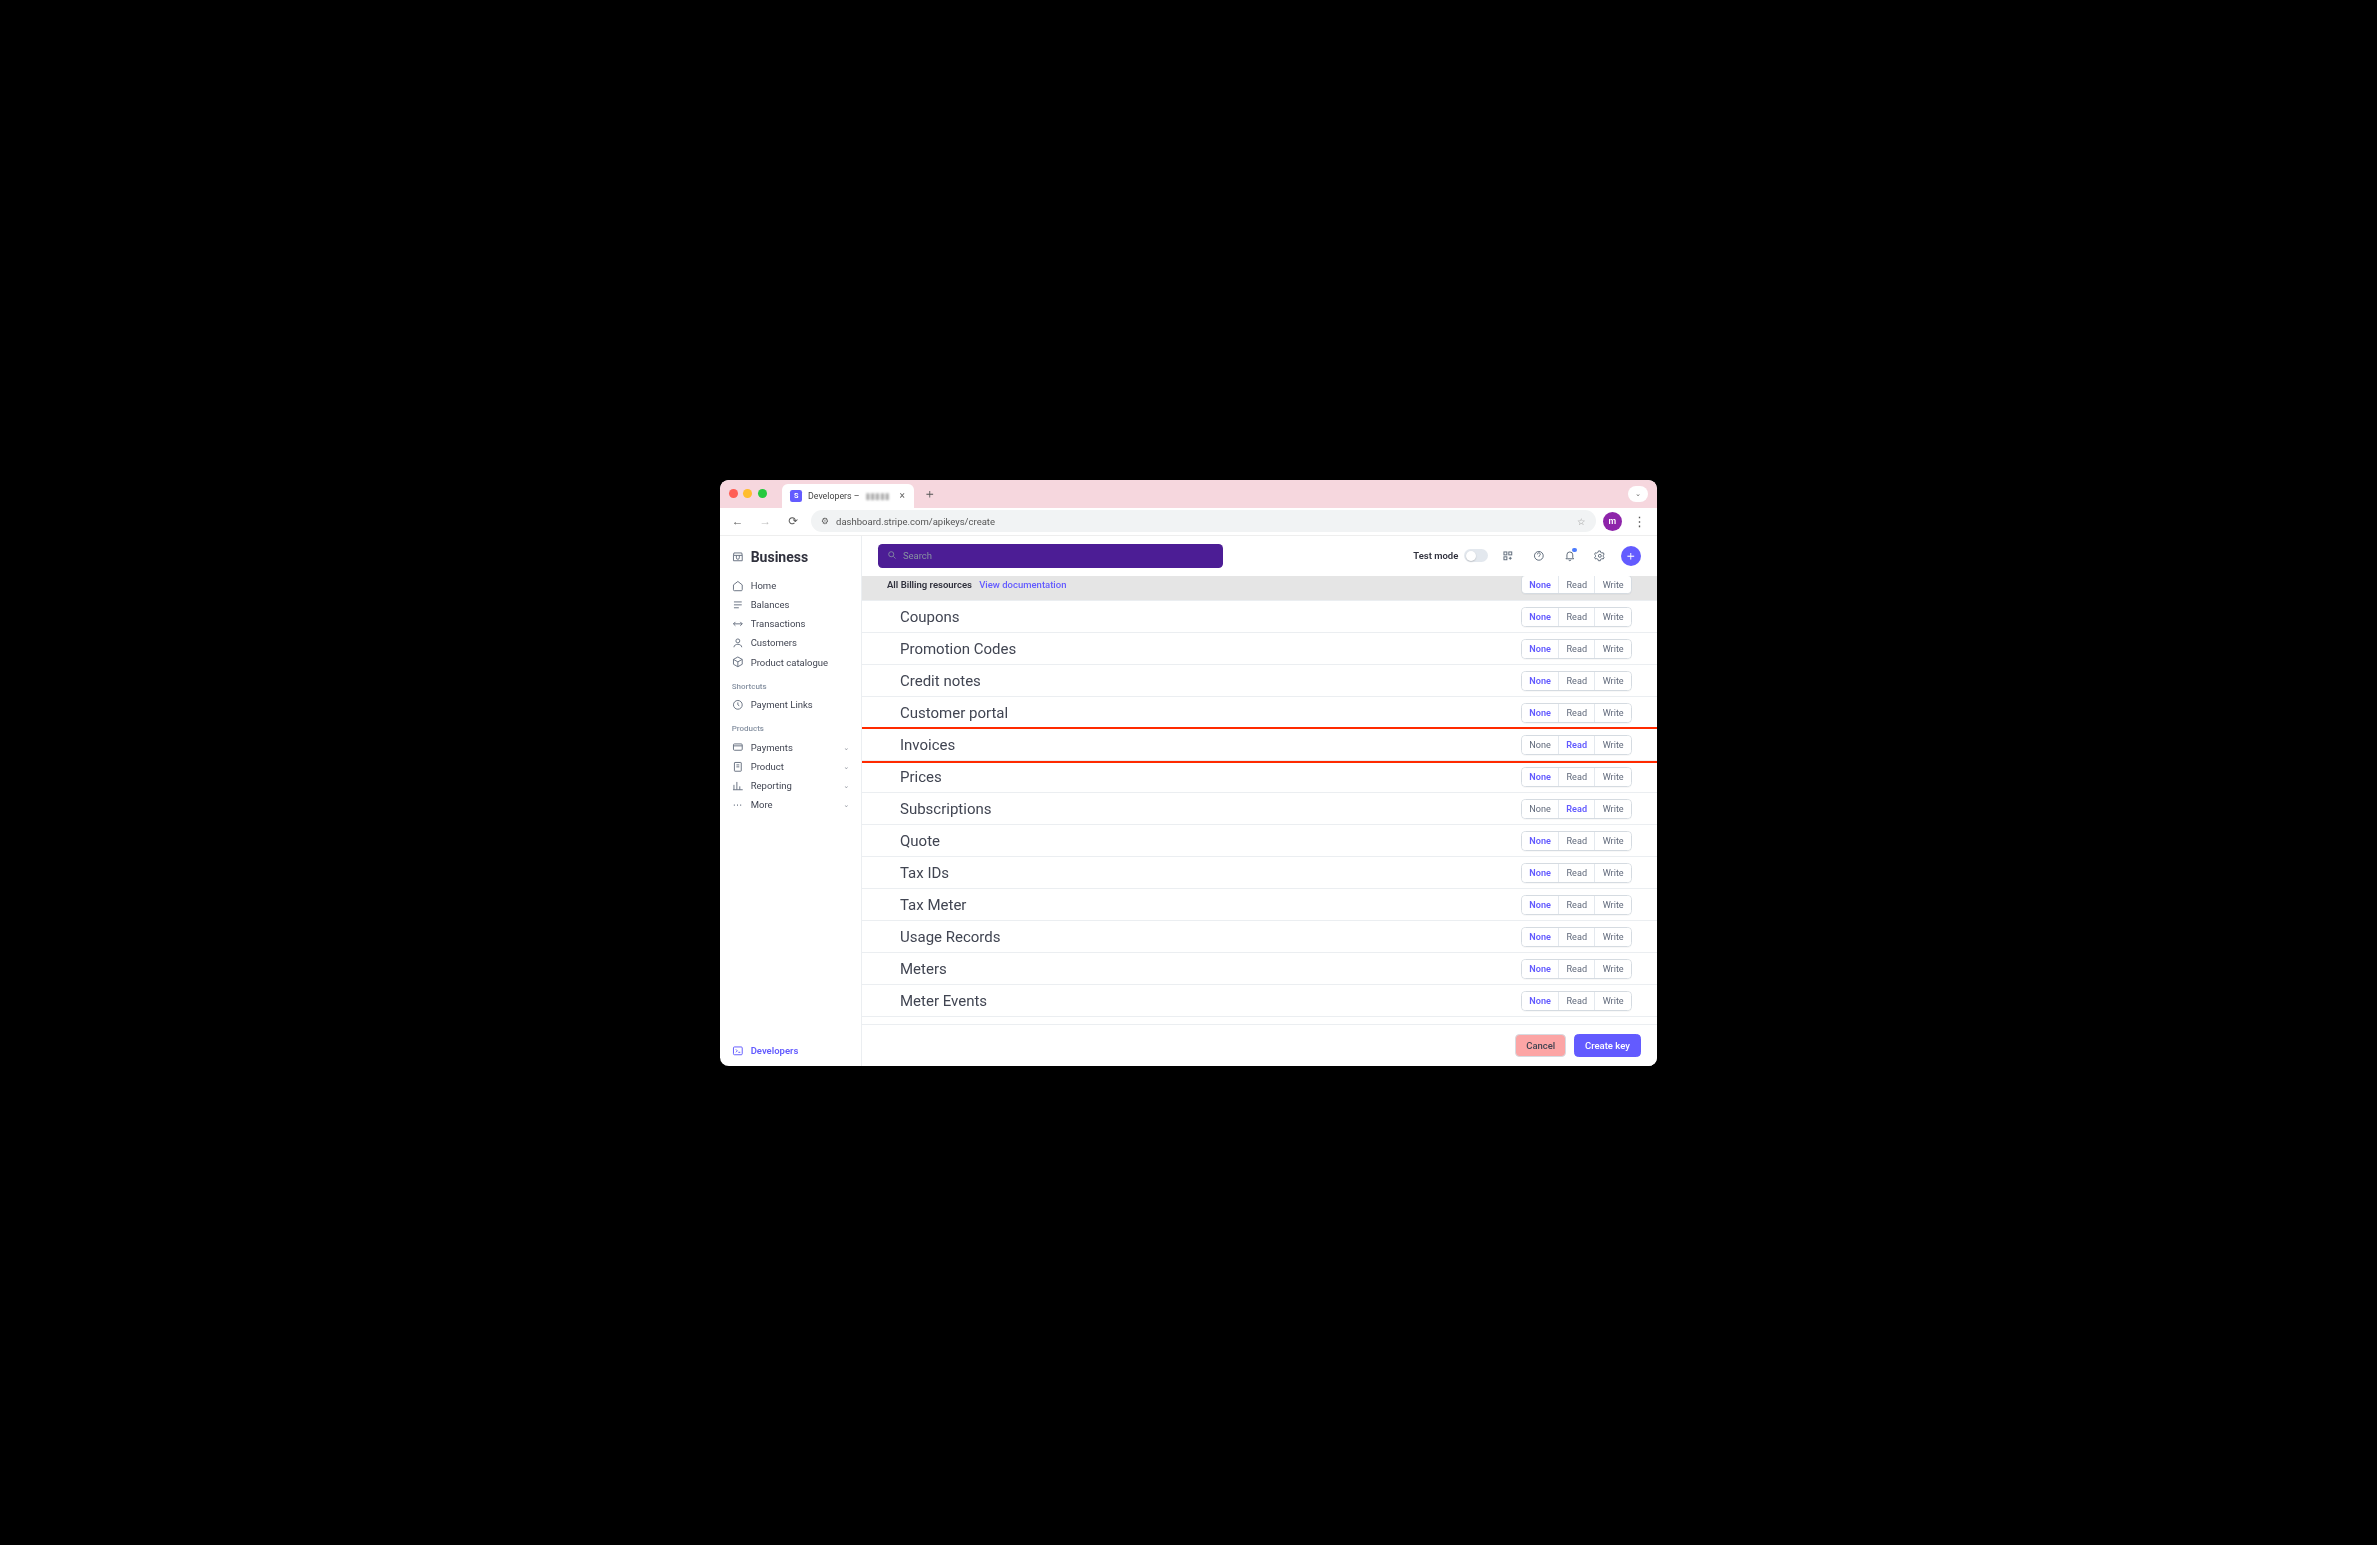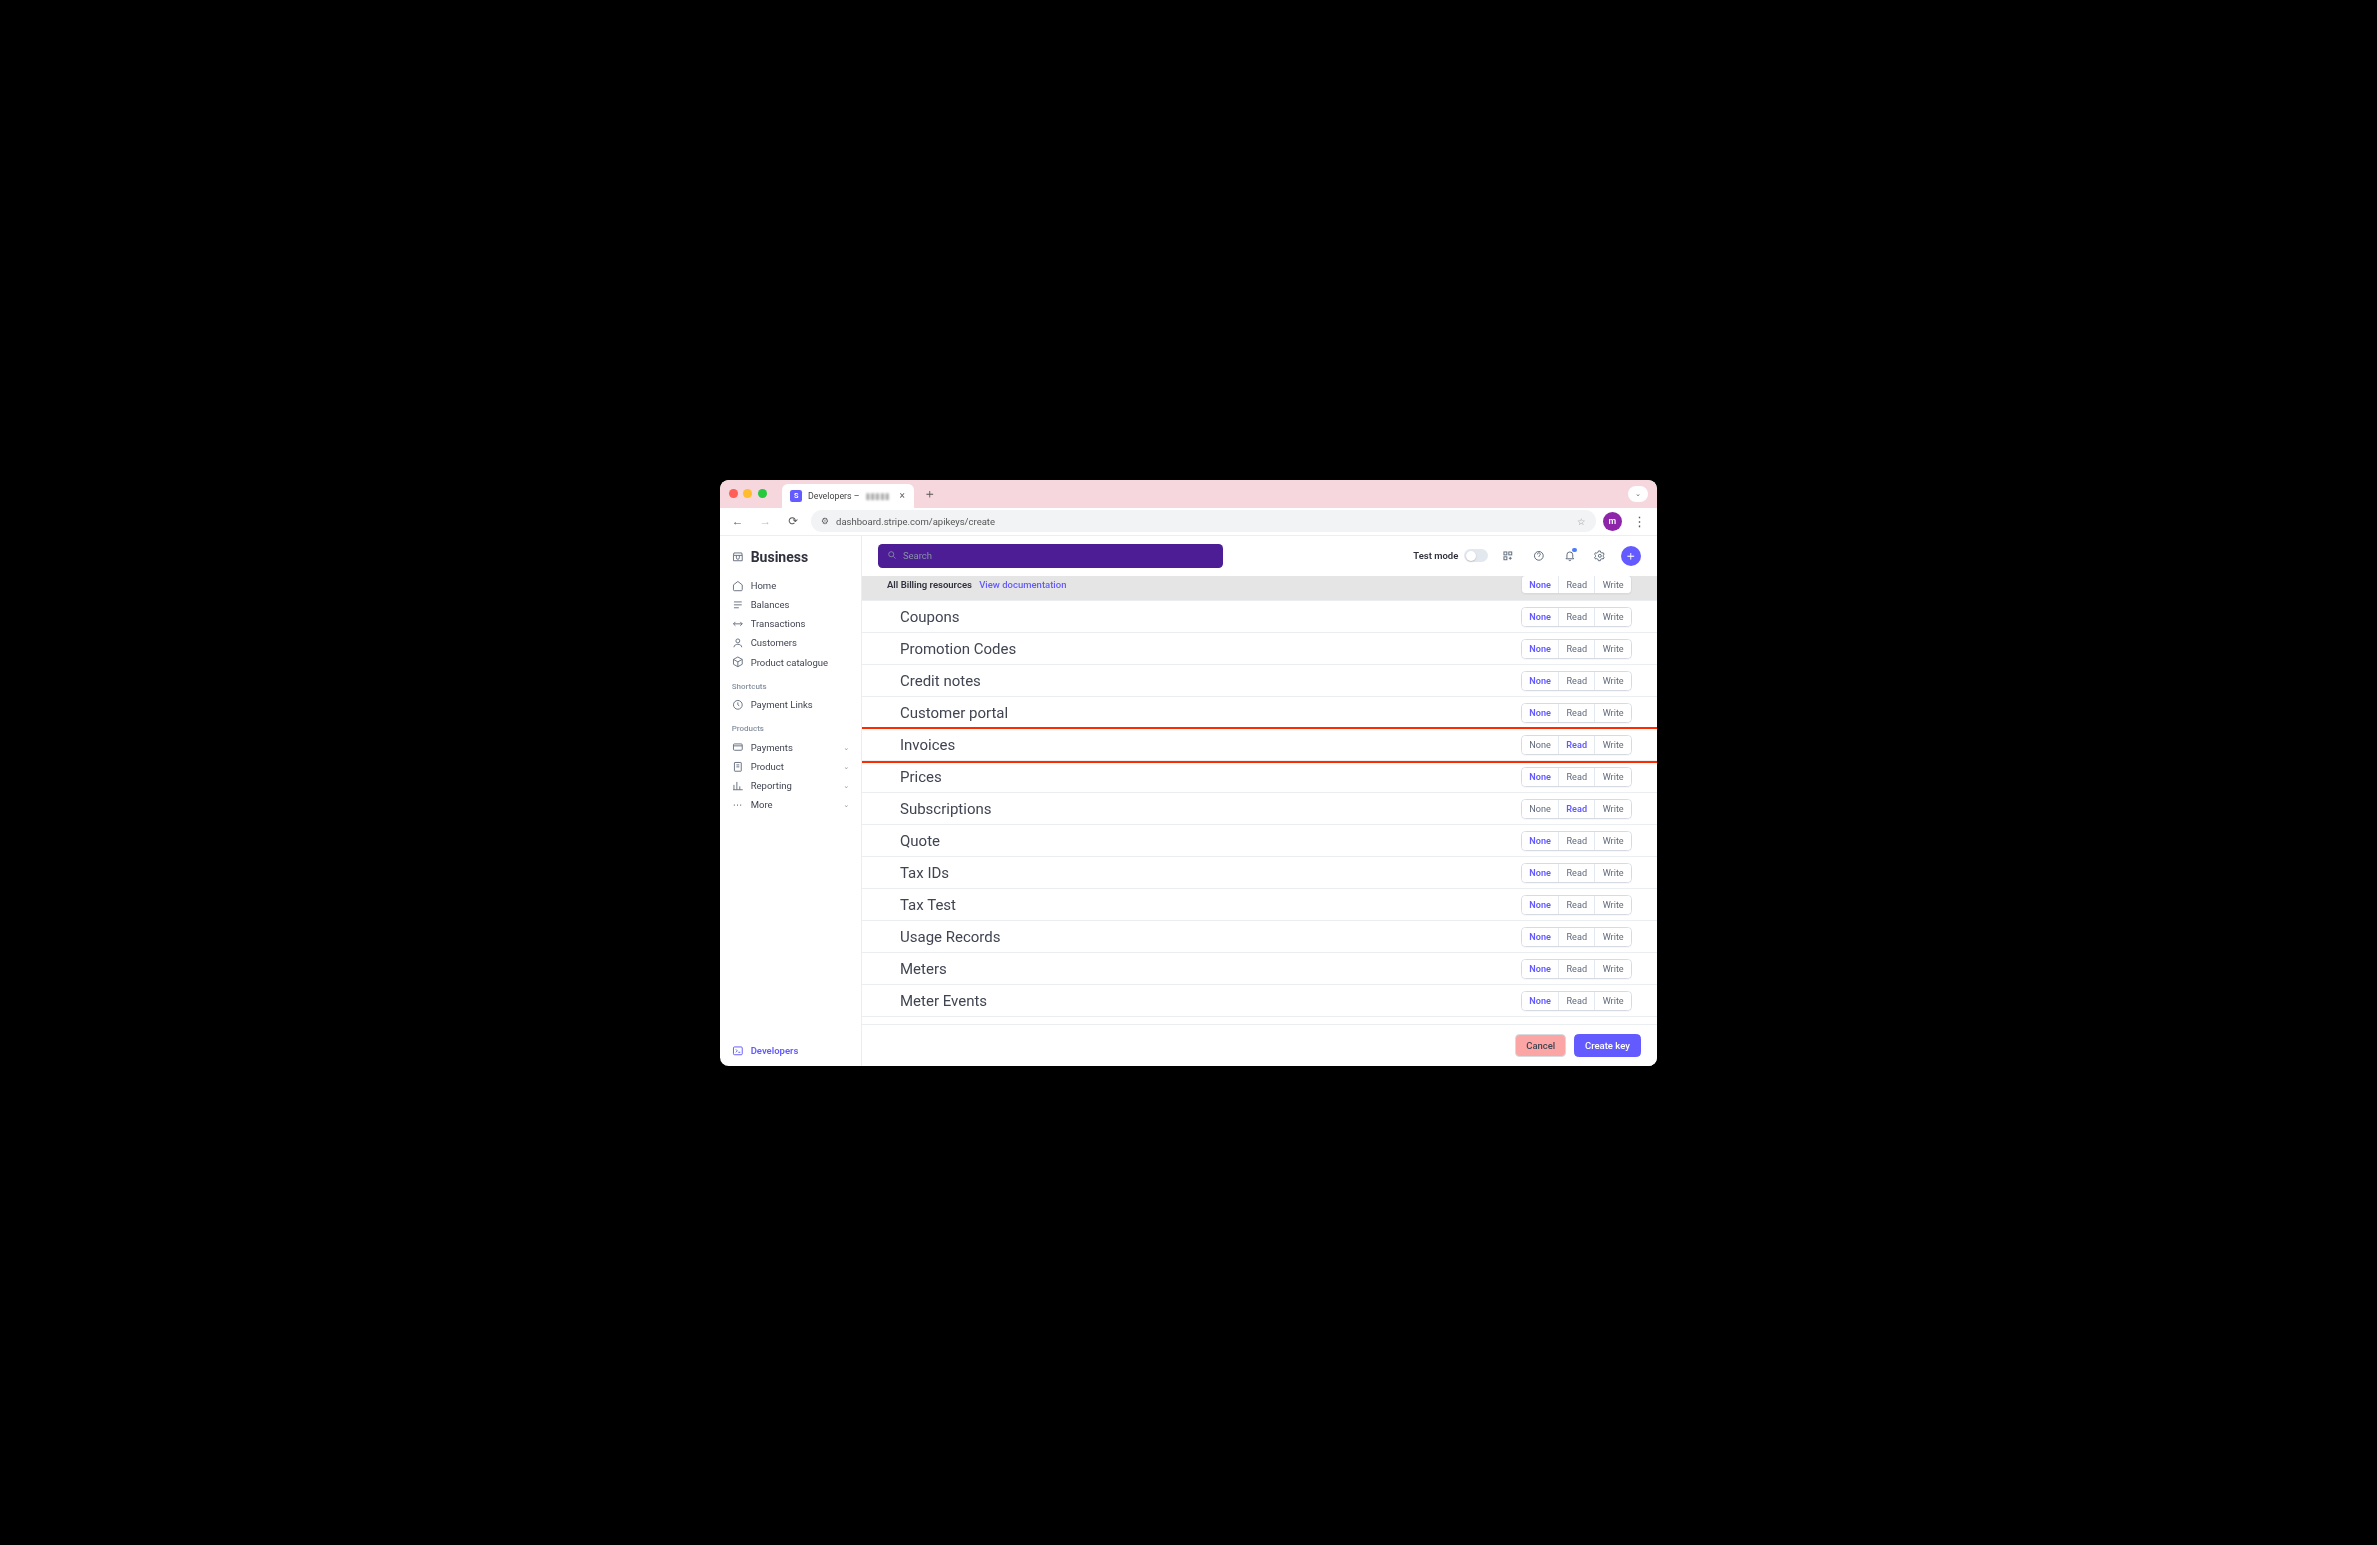--- a/index.html
+++ b/index.html
@@ -326,21 +326,21 @@
             </div>
             <div class="perm-row">
               <div class="perm-name">Tax IDs</div>
               <div class="perm-ctrl">
                 <span class="perm-opt sel">None</span>
                 <span class="perm-opt">Read</span>
                 <span class="perm-opt">Write</span>
               </div>
             </div>
             <div class="perm-row">
-              <div class="perm-name">Tax Test</div>
+              <div class="perm-name">Tax Meter</div>
               <div class="perm-ctrl">
                 <span class="perm-opt sel">None</span>
                 <span class="perm-opt">Read</span>
                 <span class="perm-opt">Write</span>
               </div>
             </div>
             <div class="perm-row">
               <div class="perm-name">Usage Records</div>
               <div class="perm-ctrl">
                 <span class="perm-opt sel">None</span>

